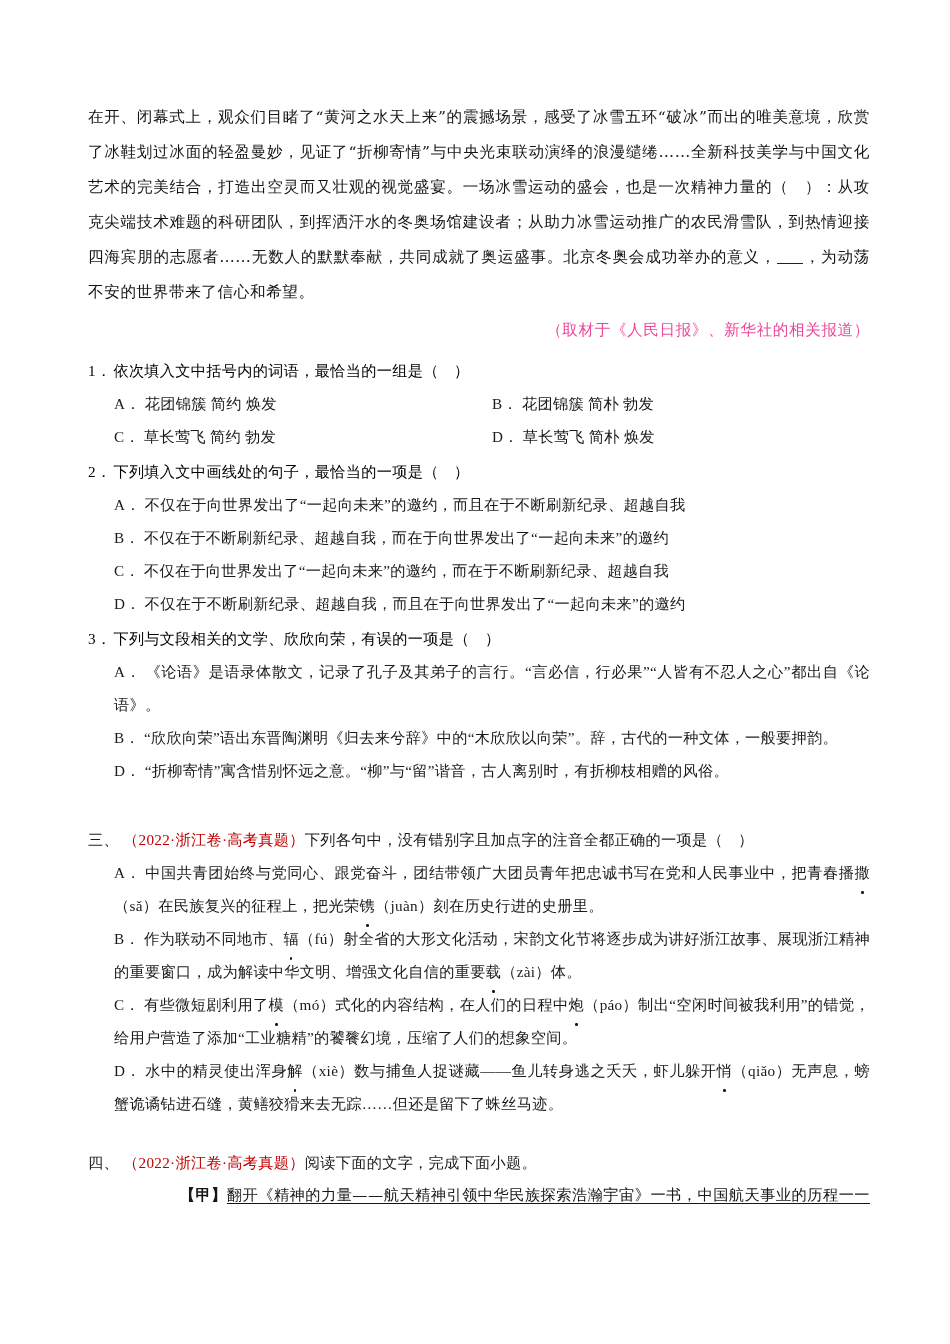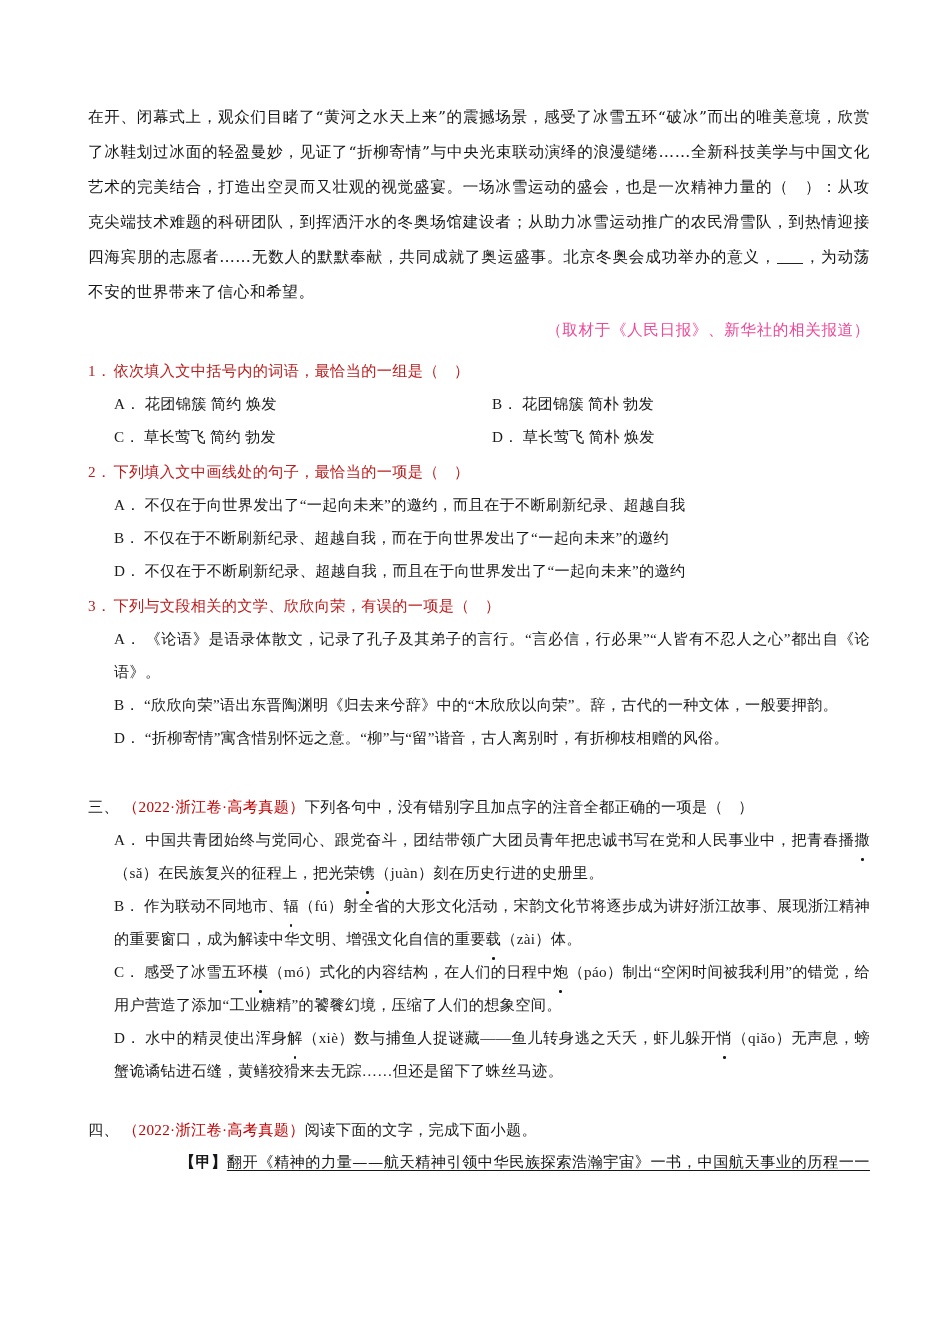--- a/index.html
+++ b/index.html
@@ -51,21 +51,21 @@
 
   
   .q-block { margin: 0 0 2px 0; }
 
   .q-stem {
     font-size: 15.2px;
     line-height: 33px;
     letter-spacing: 0.3px;
     margin: 0;
     text-indent: 0;
-    color: #b91c1c;
+    color: #000000;
   }
   .q-num { margin-right: 2px; }
 
   .opt {
     font-size: 15.2px;
     line-height: 33px;
     letter-spacing: 0.3px;
     margin: 0;
     padding-left: 26px;
     text-align: justify;
@@ -154,41 +154,42 @@
       <div><span class="lbl">C．</span><span>草长莺飞  简约  勃发</span></div>
       <div><span class="lbl">D．</span><span>草长莺飞  简朴  焕发</span></div>
     </div>
   </div>
 
   <div class="q-block">
     <p class="q-stem"><span class="q-num">2．</span><span>下列填入文中画线处的句子，最恰当的一项是（　）</span></p>
 
     <p class="opt"><span class="lbl">A．</span><span>不仅在于向世界发出了“一起向未来”的邀约，而且在于不断刷新纪录、超越自我</span></p>
     <p class="opt"><span class="lbl">B．</span><span>不仅在于不断刷新纪录、超越自我，而在于向世界发出了“一起向未来”的邀约</span></p>
+    <p class="opt"><span class="lbl">C．</span><span>不仅在于向世界发出了“一起向未来”的邀约，而在于不断刷新纪录、超越自我</span></p>
     <p class="opt"><span class="lbl">D．</span><span>不仅在于不断刷新纪录、超越自我，而且在于向世界发出了“一起向未来”的邀约</span></p>
   </div>
 
   <div class="q-block">
     <p class="q-stem"><span class="q-num">3．</span><span>下列与文段相关的文学、欣欣向荣，有误的一项是（　）</span></p>
 
     <p class="opt"><span class="lbl">A．</span><span>《论语》是语录体散文，记录了孔子及其弟子的言行。“言必信，行必果”“人皆有不忍人之心”都出自《论语》。</span></p>
     <p class="opt"><span class="lbl">B．</span><span>“欣欣向荣”语出东晋陶渊明《归去来兮辞》中的“木欣欣以向荣”。辞，古代的一种文体，一般要押韵。</span></p>
     <p class="opt"><span class="lbl">D．</span><span>“折柳寄情”寓含惜别怀远之意。“柳”与“留”谐音，古人离别时，有折柳枝相赠的风俗。</span></p>
   </div>
 
   <div class="spacer-lg"></div>
 
   <div class="q-block">
     <p class="section-head"><span class="sec-idx">三、</span><span class="exam-tag"><span>（</span><span>2022·</span><span class="tag-strong">浙江卷·高考真题</span><span>）</span></span><span>下列各句中，没有错别字且加点字的注音全都正确的一项是（　）</span></p>
 
     <p class="opt"><span class="lbl">A．</span><span><span>中国共青团始终与党同心、跟党奋斗，团结带领广大团员青年把忠诚书写在党和人民事业中，把青春播</span><span class="dot">撒</span><span>（sǎ）在民族复兴的征程上，把光荣</span><span class="dot">镌</span><span>（juàn）刻在历史行进的史册里。</span></span></p>
 
     <p class="opt"><span class="lbl">B．</span><span><span>作为联动不同地市、</span><span class="dot">辐</span><span>（fú）射全省的大形文化活动，宋韵文化节将逐步成为讲好浙江故事、展现浙江精神的重要窗口，成为解读中华文明、增强文化自信的重要</span><span class="dot">载</span><span>（zài）体。</span></span></p>
 
-    <p class="opt"><span class="lbl">C．</span><span><span>感受了冰雪五环</span><span class="dot">模</span><span>（mó）式化的内容结构，在人们的日程中</span><span class="dot">炮</span><span>（páo）制出“空闲时间被我利用”的错觉，给用户营造了添加“工业糖精”的饕餮幻境，压缩了人们的想象空间。</span></span></p>
+    <p class="opt"><span class="lbl">C．</span><span><span>有些微短剧利用了</span><span class="dot">模</span><span>（mó）式化的内容结构，在人们的日程中</span><span class="dot">炮</span><span>（páo）制出“空闲时间被我利用”的错觉，给用户营造了添加“工业糖精”的饕餮幻境，压缩了人们的想象空间。</span></span></p>
 
     <p class="opt"><span class="lbl">D．</span><span><span>水中的精灵使出浑身</span><span class="dot">解</span><span>（xiè）数与捕鱼人捉谜藏——鱼儿转身逃之夭夭，虾儿躲开</span><span class="dot">悄</span><span>（qiǎo）无声息，螃蟹诡谲钻进石缝，黄鳝狡猾来去无踪……但还是留下了蛛丝马迹。</span></span></p>
   </div>
 
   <div class="spacer-md"></div>
 
   <div class="q-block">
     <p class="section-head"><span class="sec-idx">四、</span><span class="exam-tag"><span>（</span><span>2022·</span><span class="tag-strong">浙江卷·高考真题</span><span>）</span></span><span>阅读下面的文字，完成下面小题。</span></p>
 
     <p class="bracket-line"><span class="tag-bracket">【甲】</span><span class="ul">翻开《精神的力量——航天精神引领中华民族探索浩瀚宇宙》一书，中国航天事业的历程一一</span></p>

